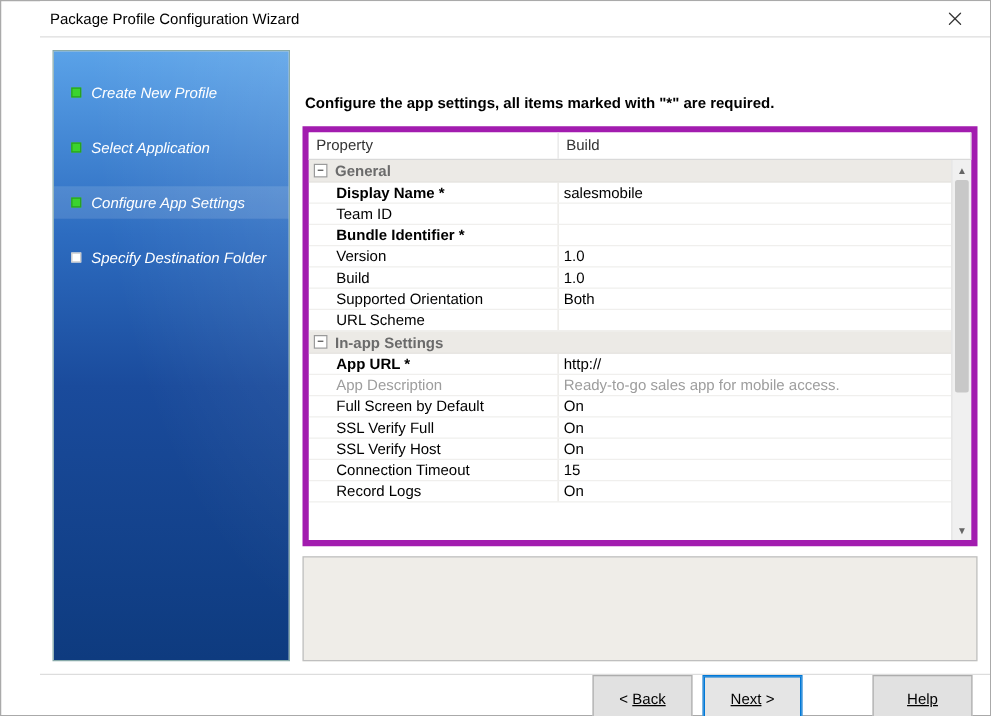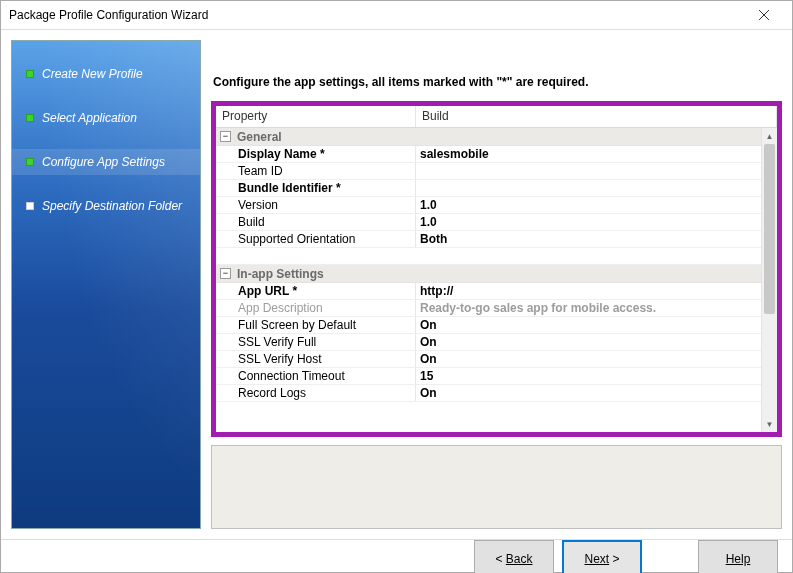--- a/index.html
+++ b/index.html
@@ -8,20 +8,21 @@
     font-family: "Segoe UI", Tahoma, sans-serif;
     font-size: 12px;
     background: #fff;
     color: #000;
   }
   .window {
     width: 793px; height: 573px;
     border: 1px solid #aaa;
     display: flex; flex-direction: column;
     position: relative;
+    padding-left: 31px;
   }
   .titlebar {
     height: 30px;
     display: flex; align-items: center;
     padding: 0 8px;
     border-bottom: 1px solid #ddd;
     background: #fff;
   }
   .titlebar .title { flex: 1; font-size: 12px; }
   .titlebar .close {
@@ -155,21 +156,21 @@
     width: 200px;
     padding-left: 22px;
     border-right: 1px solid #e9e8e4;
     display: flex; align-items: center;
     white-space: nowrap; overflow: hidden;
   }
   .prop-row .vcell {
     flex: 1;
     padding-left: 4px;
     display: flex; align-items: center;
-    white-space: nowrap; overflow: hidden; font-weight: bold;
+    white-space: nowrap; overflow: hidden;
   }
   .prop-row.bold .pcell { font-weight: bold; }
   .prop-row.disabled { color: #9d9d9d; }
   .desc-panel {
     margin-top: 8px;
     border: 1px solid #bfbfbf;
     background: #efede8;
     height: 84px;
   }
   .footer {
@@ -264,20 +265,21 @@
               </div>
               <div class="prop-row">
                 <div class="pcell">Build</div>
                 <div class="vcell">1.0</div>
               </div>
               <div class="prop-row">
                 <div class="pcell">Supported Orientation</div>
                 <div class="vcell">Both</div>
               </div>
               <div class="prop-row">
+                <div class="pcell">URL Scheme</div>
                 <div class="vcell"></div>
               </div>
               <div class="group-row">
                 <span class="expander">−</span>
                 <span>In-app Settings</span>
               </div>
               <div class="prop-row bold">
                 <div class="pcell">App URL *</div>
                 <div class="vcell">http://</div>
               </div>

